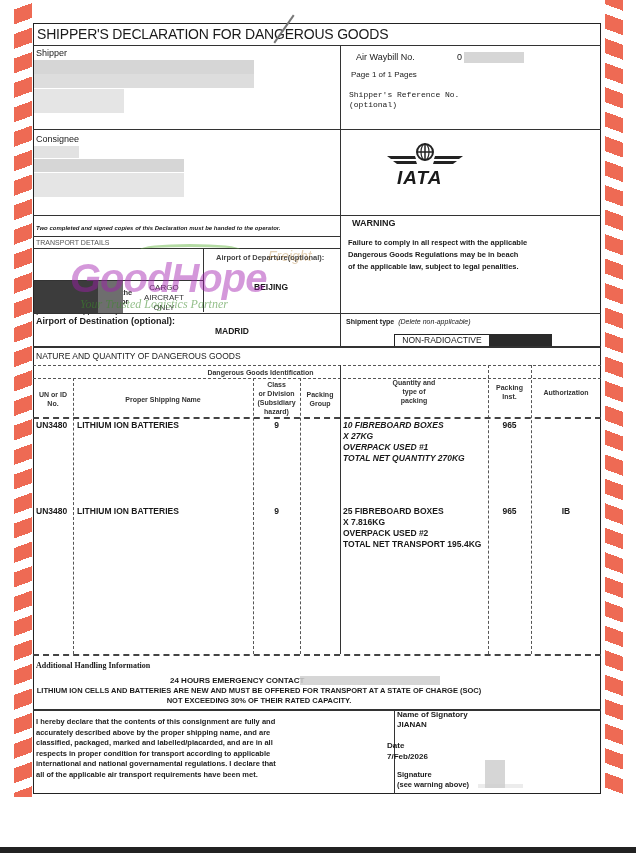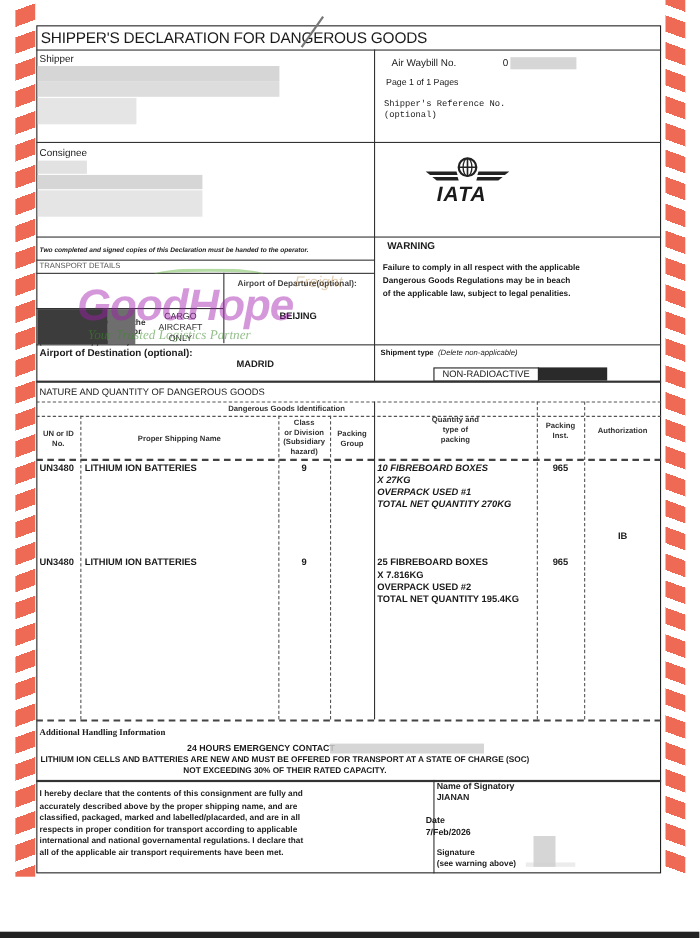--- a/index.html
+++ b/index.html
@@ -186,24 +186,24 @@
 <div class="abs row-text center" style="left:531px; top:420px; width:70px;"></div>
 
 <div class="abs row-text" style="left:36px; top:506px;">UN3480</div>
 <div class="abs row-text" style="left:77px; top:506px;">LITHIUM ION BATTERIES</div>
 <div class="abs row-text center" style="left:253px; top:506px; width:47px;">9</div>
 <div class="abs row-text center" style="left:300px; top:506px; width:40px;"></div>
 <div class="abs row-text" style="left:343px; top:506px;">
   <div>25 FIBREBOARD BOXES</div>
   <div>X 7.816KG</div>
   <div>OVERPACK USED  #2</div>
-  <div>TOTAL NET QUANTITY 195.4KG</div>
+  <div>TOTAL NET TRANSPORT 195.4KG</div>
 </div>
 <div class="abs row-text center" style="left:488px; top:506px; width:43px;">965</div>
-<div class="abs row-text center" style="left:531px; top:482px; width:70px; font-weight:bold;">IB</div>
+<div class="abs row-text center" style="left:531px; top:506px; width:70px; font-weight:bold;">IB</div>
 
 <div class="dash-h" style="left:33px; top:654px; width:568px;"></div>
 
 <div class="abs" style="left:36px; top:661px; font-family:'Liberation Serif', serif; font-size:8px; font-weight:bold;">Additional Handling Information</div>
 <div class="abs" style="left:170px; top:676px; font-size:8px; font-weight:bold;">24 HOURS EMERGENCY CONTACT</div>
 <div class="abs blur" style="left:300px; top:676px; width:140px; height:9px;"></div>
 <div class="abs center" style="left:33px; top:686px; width:452px; font-size:7.5px; font-weight:bold; line-height:10px;">
   <div>LITHIUM ION CELLS AND BATTERIES ARE NEW AND MUST BE OFFERED FOR TRANSPORT AT A STATE OF CHARGE (SOC)</div>
   <div>NOT EXCEEDING 30% OF THEIR RATED CAPACITY.</div>
 </div>

